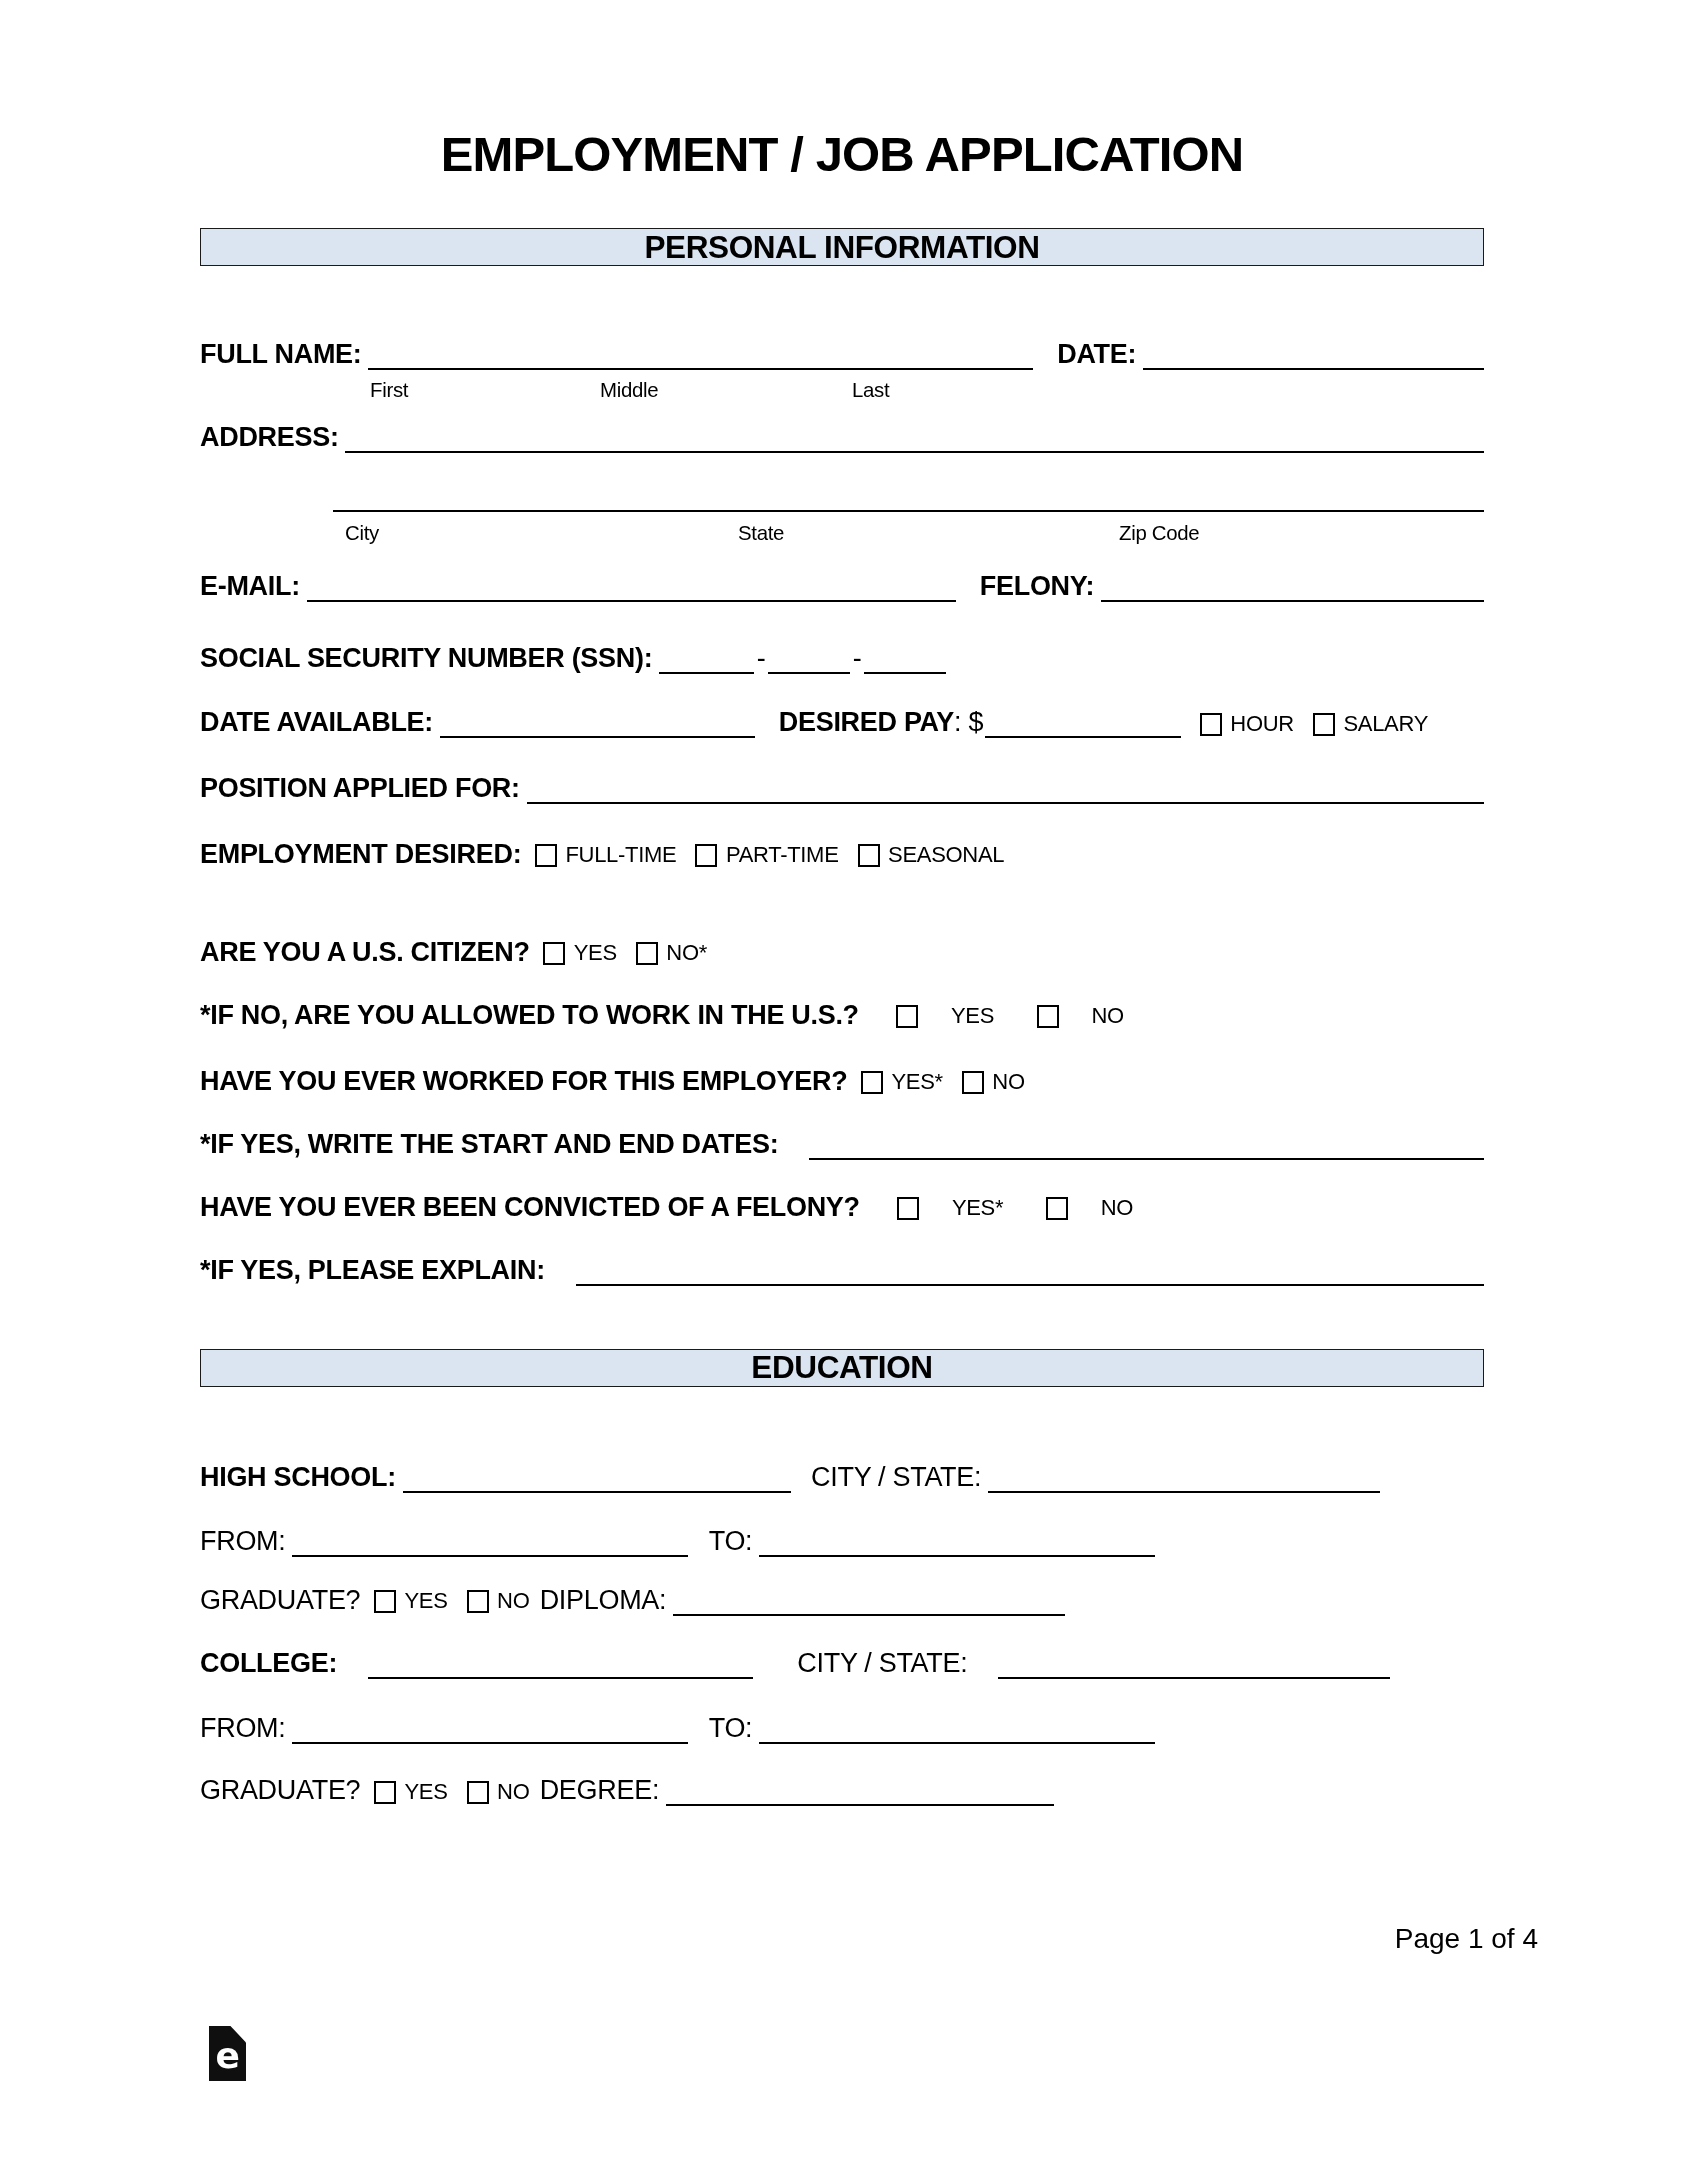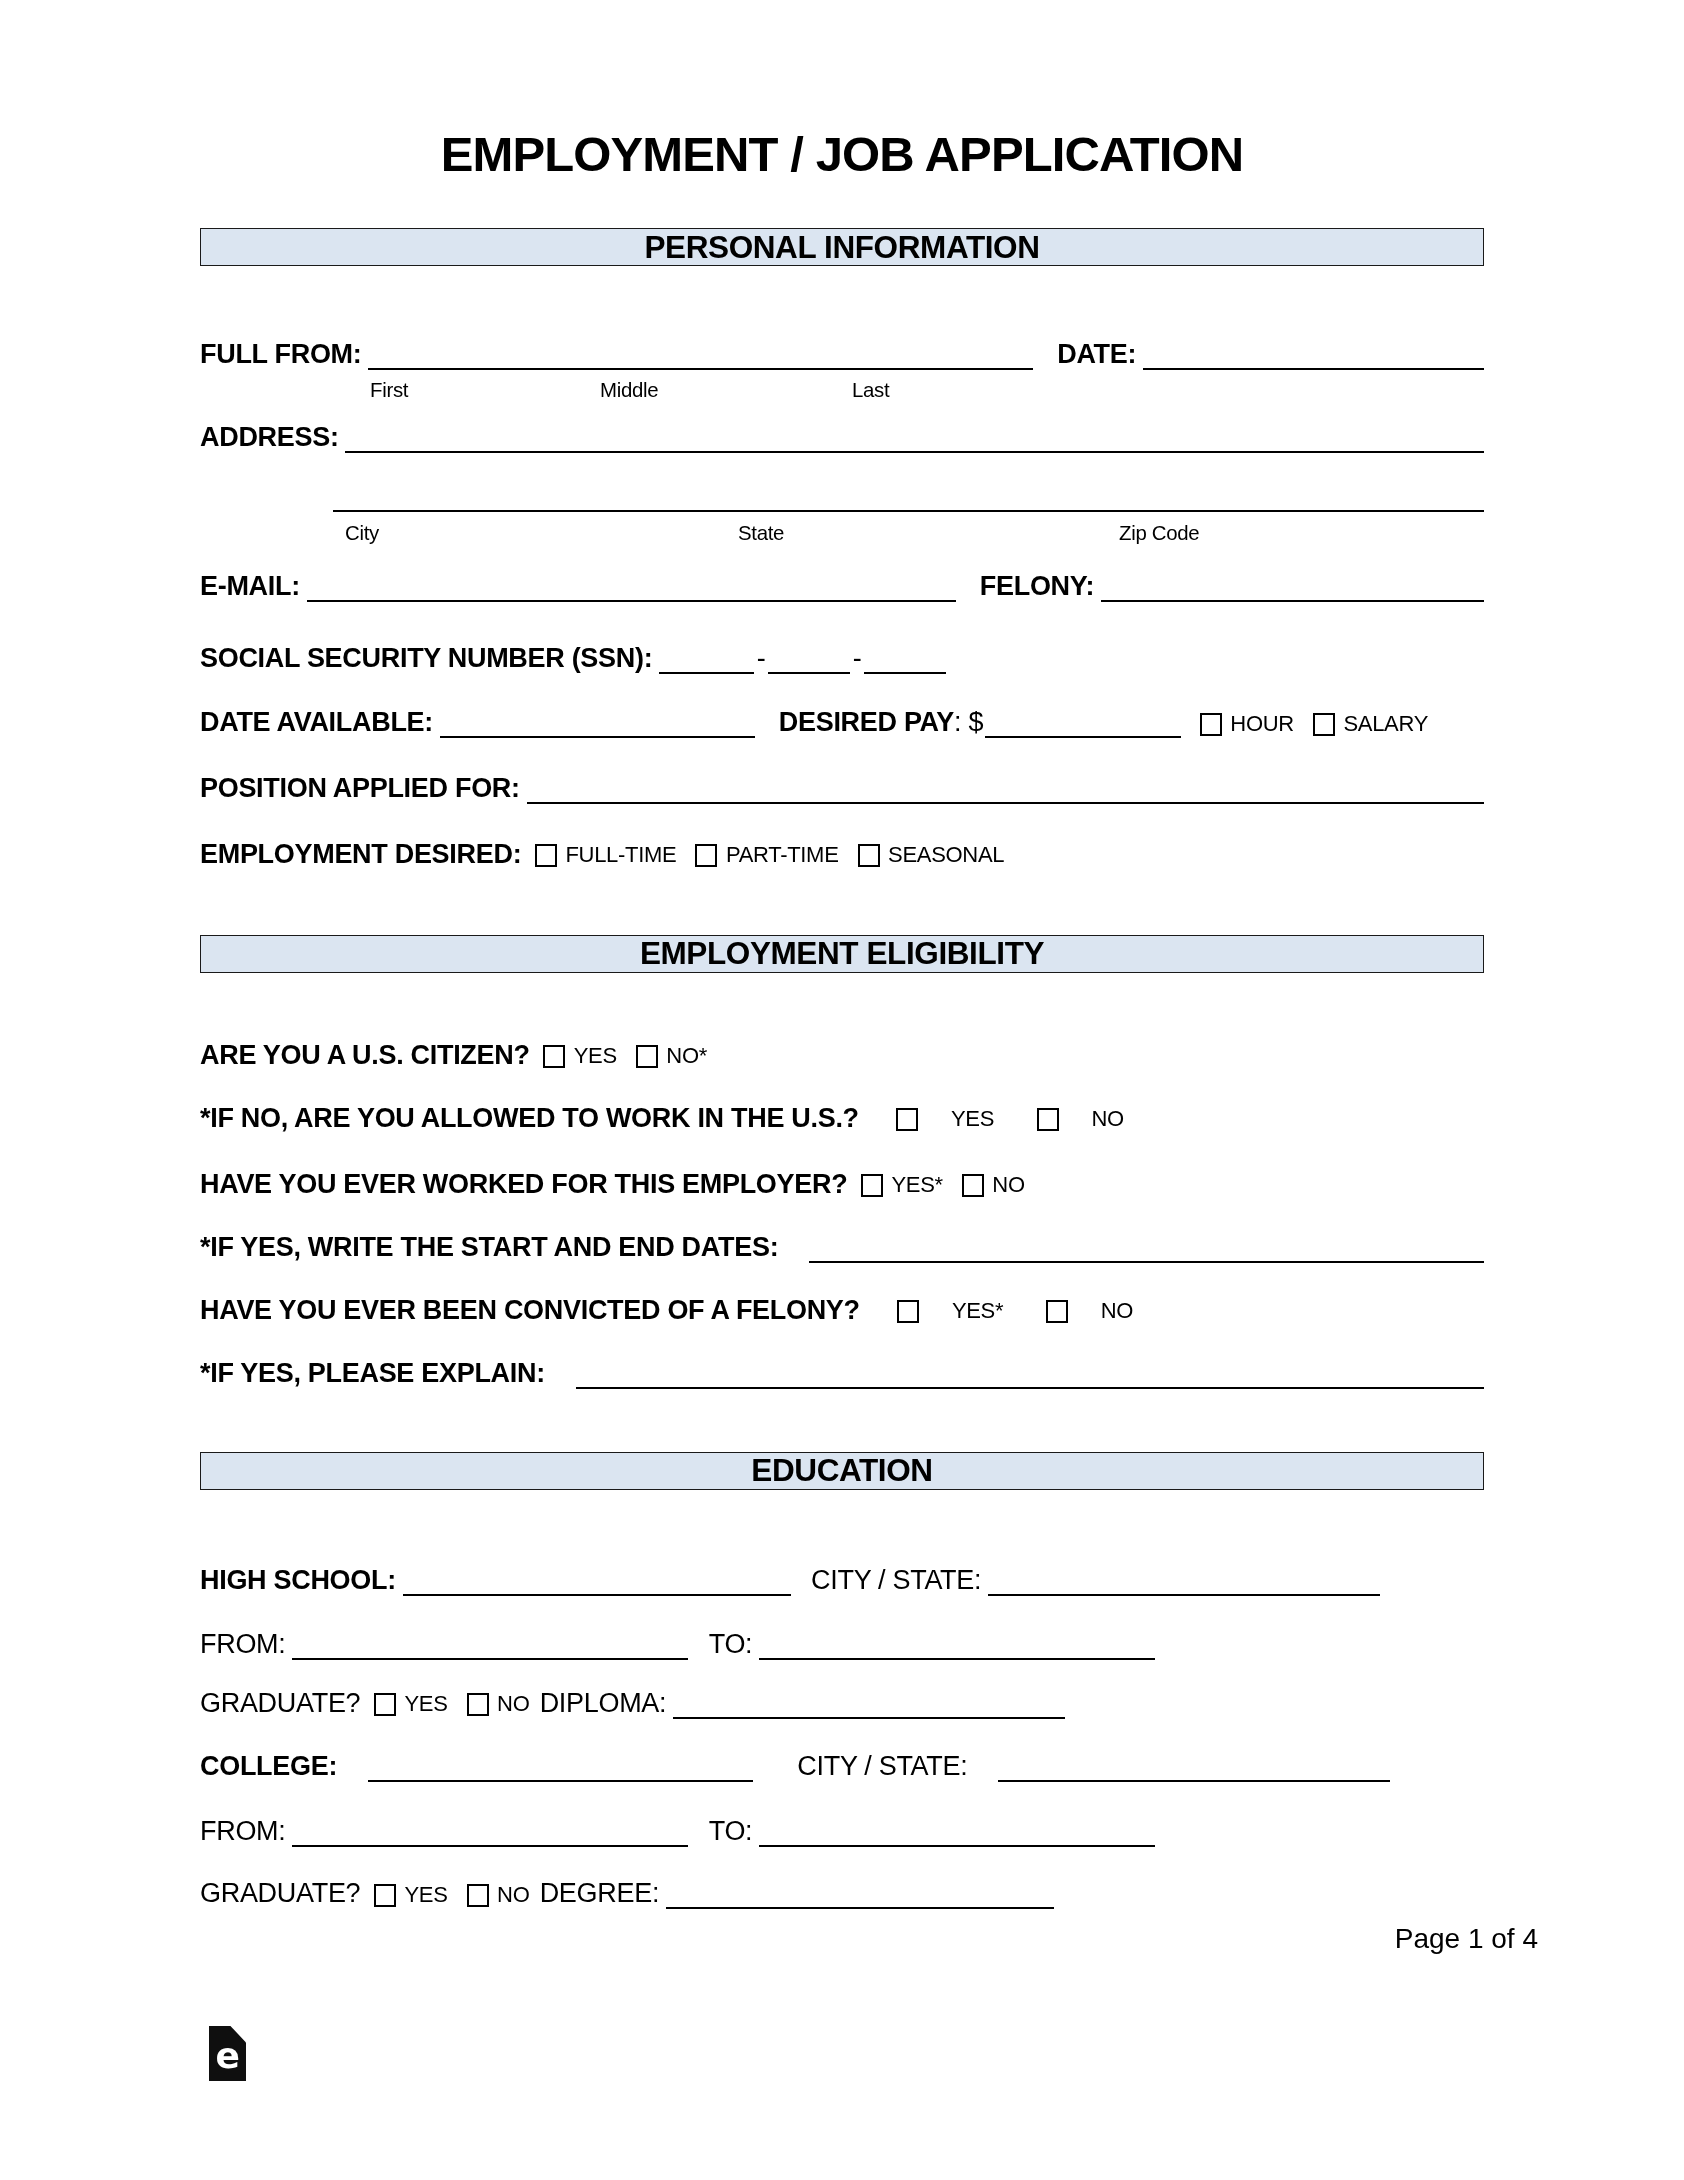--- a/index.html
+++ b/index.html
@@ -55,21 +55,21 @@
 <div class="page">
   <div class="content">
 
     <h1 class="title">EMPLOYMENT / JOB APPLICATION</h1>
 
     <div class="section-bar">
       <span>PERSONAL INFORMATION</span>
     </div>
 
     <div class="row mt82">
-      <span class="lbl b">FULL FROM:</span>
+      <span class="lbl b">FULL NAME:</span>
       <span class="line grow"></span>
       <span class="lbl b ml28">DATE:</span>
       <span class="line w400"></span>
     </div>
     <div class="sub-row">
       <span class="sl-first">First</span>
       <span class="sl-middle">Middle</span>
       <span class="sl-last">Last</span>
     </div>
 
@@ -123,23 +123,20 @@
     <div class="row mt37">
       <span class="lbl b">EMPLOYMENT DESIRED:</span>
       <span class="cb first"></span>
       <span class="opt">FULL-TIME</span>
       <span class="cb"></span>
       <span class="opt">PART-TIME</span>
       <span class="cb"></span>
       <span class="opt">SEASONAL</span>
     </div>
 
-    <div class="section-bar mt76">
-      <span>EMPLOYMENT ELIGIBILITY</span>
-    </div>
 
     <div class="row mt75">
       <span class="lbl b">ARE YOU A U.S. CITIZEN?</span>
       <span class="cb first"></span>
       <span class="opt">YES</span>
       <span class="cb"></span>
       <span class="opt">NO*</span>
     </div>
 
     <div class="row mt34">

